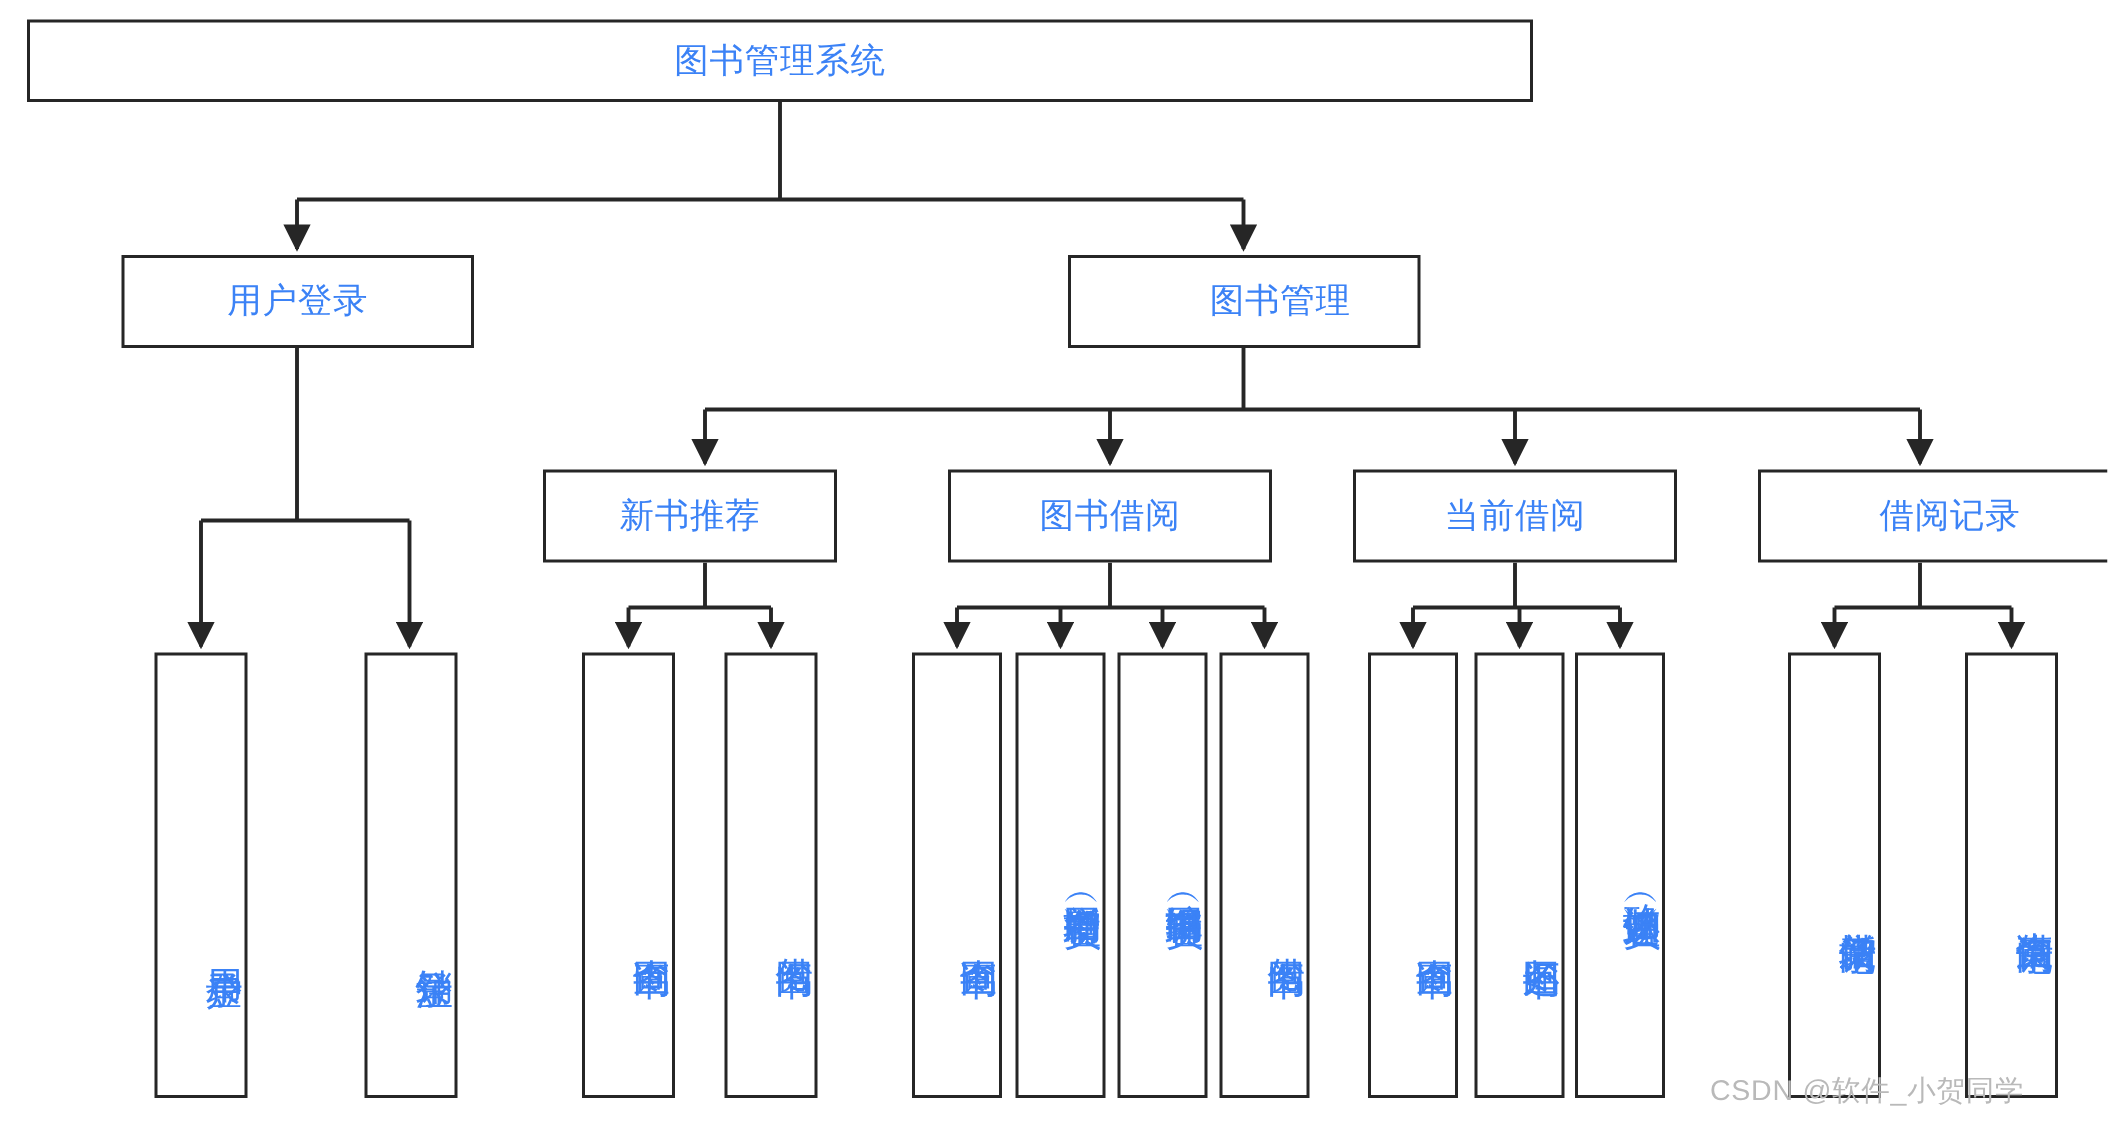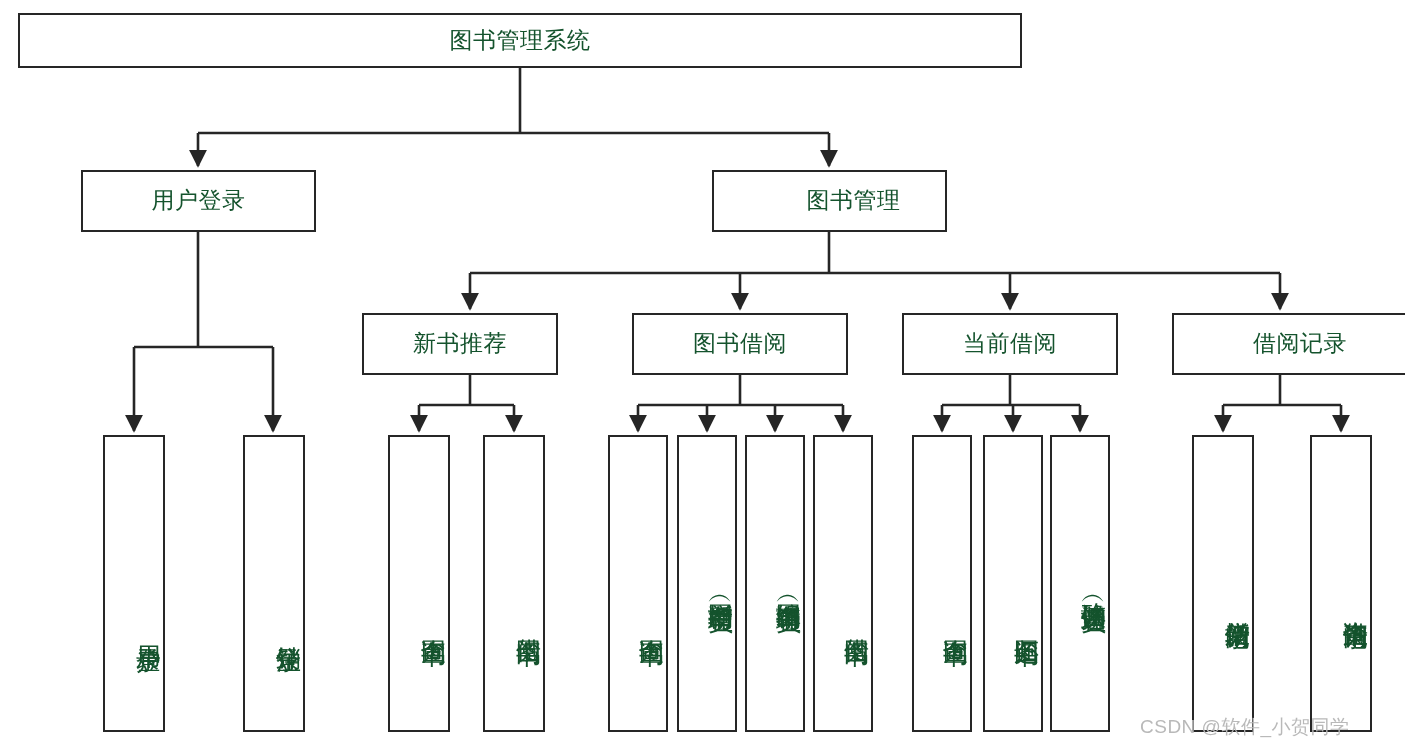--- a/index.html
+++ b/index.html
@@ -27,21 +27,21 @@
     pointer-events: none;
   }
   .node {
     position: absolute;
     box-sizing: border-box;
     border: 2px solid #262626;
     background: #ffffff;
     display: flex;
     align-items: center;
     justify-content: center;
-    color: #14532d;
+    color: #3b82f6;
     line-height: 1.18;
   }
   .node.horiz {
     font-size: 23px;
     letter-spacing: 0.5px;
   }
   .node.vert {
     writing-mode: vertical-rl;
     text-orientation: upright;
     font-size: 25px;

